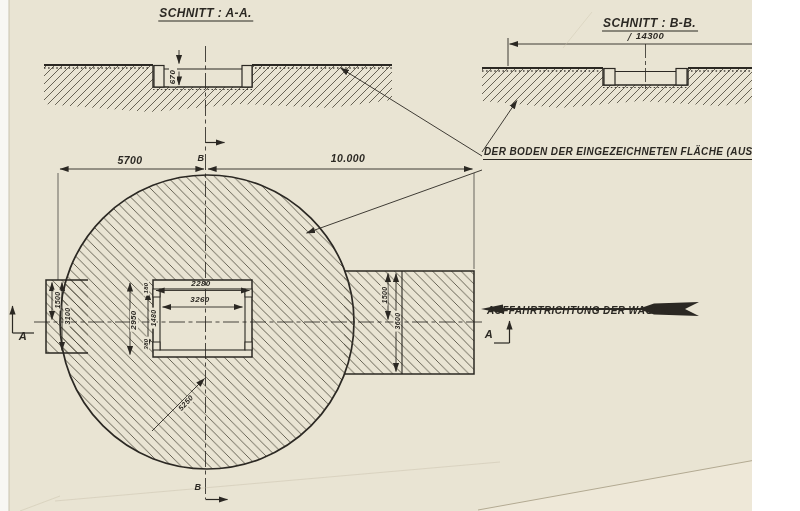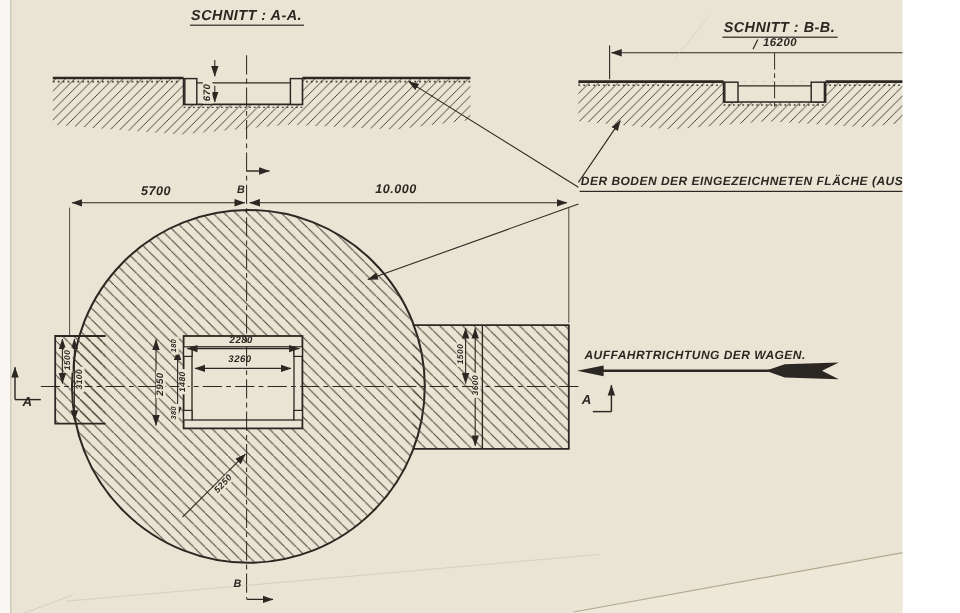--- a/index.html
+++ b/index.html
@@ -146,28 +146,28 @@
     <line x1="563" y1="48" x2="592" y2="12" stroke="#cdc5ae" stroke-width="0.8" opacity="0.55"></line>
     <polygon points="762,511 800,511 800,479" fill="#fbfaf7"></polygon>
     <line x1="762" y1="511" x2="800" y2="479" stroke="#cfc7b0" stroke-width="1"></line>
     <path d="M755,482 L768,477 M764,475.5 L769,477.5 L766,481" stroke="#2b2823" stroke-width="1.2"></path>
   </g>
 </svg>
 
 <div class="lbl fs12 ul" style="left:206px;top:14px;">SCHNITT : A-A.</div>
 <div class="lbl fs12 ul" style="left:650px;top:24px;">SCHNITT : B-B.</div>
 
-<div class="lbl fs95" style="left:650px;top:36px;">16200</div>
+<div class="lbl fs95" style="left:650px;top:36px;">14300</div>
 
 <div class="lbl anch fs10 ul" style="left:483px;top:147px;">DER BODEN DER EINGEZEICHNETEN FLÄCHE (AUSSERHALB</div>
 
-<div class="lbl anch fs10" style="left:487px;top:292px;text-align:right;">AUFFAHRTRICHTUNG DER WAGEN.</div>
+<div class="lbl anch fs10" style="left:487px;top:306px;text-align:right;">AUFFAHRTRICHTUNG DER WAGEN.</div>
 
 <div class="lbl fs105" style="left:130px;top:160px;text-align:right;">5700</div>
-<div class="lbl fs105" style="left:330px;top:158px;">10.000</div>
+<div class="lbl fs105" style="left:348px;top:158px;">10.000</div>
 
 <div class="lbl fs8" style="left:201px;top:284px;">2280</div>
 <div class="lbl fs8" style="left:200px;top:300px;">3260</div>
 
 <div class="lbl rot fs8" style="left:173px;top:77px;">670</div>
 <div class="lbl rot fs8" style="left:134px;top:320px;">2950</div>
 <div class="lbl rot fs7" style="left:153px;top:318px;">1480</div>
 <div class="lbl rot fs6" style="left:146px;top:288px;">180</div>
 <div class="lbl rot fs6" style="left:146px;top:344px;">380</div>
 

